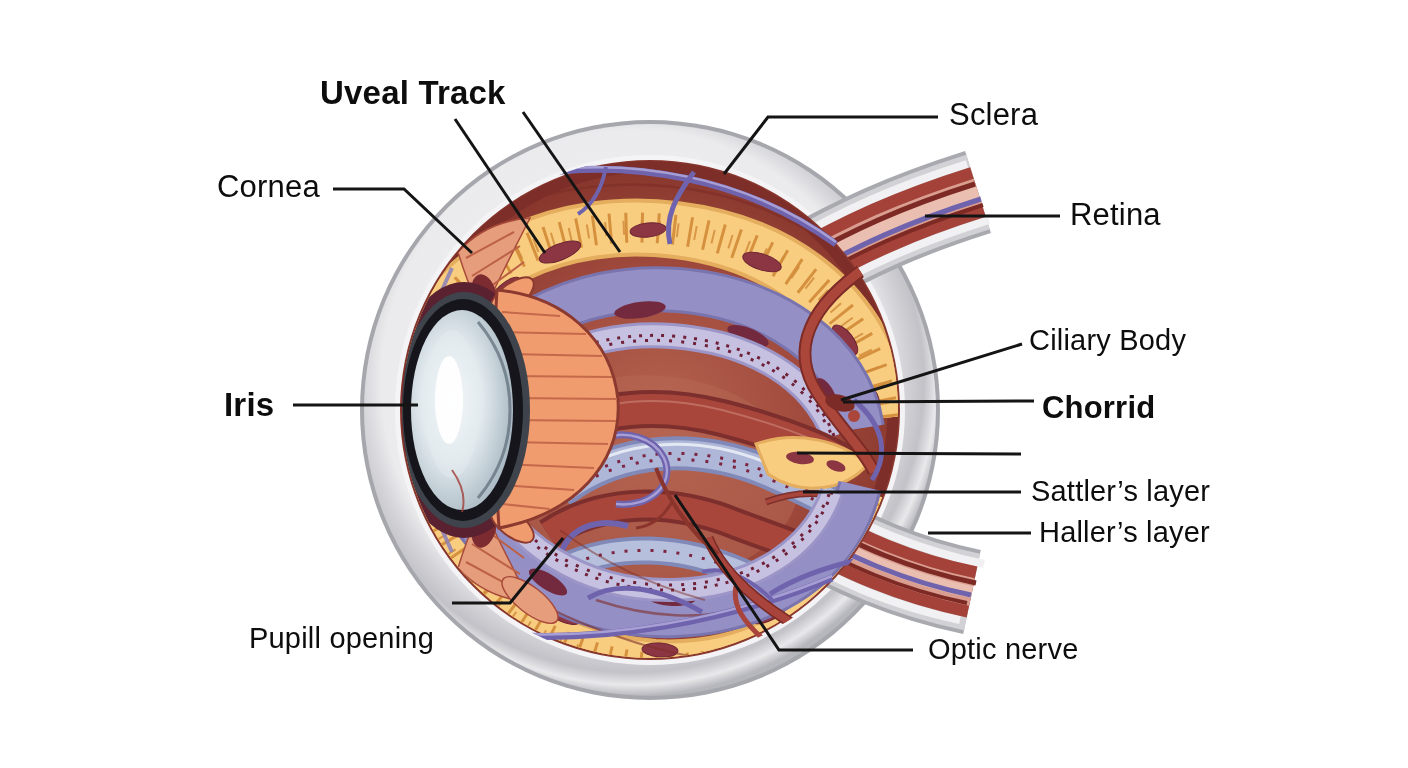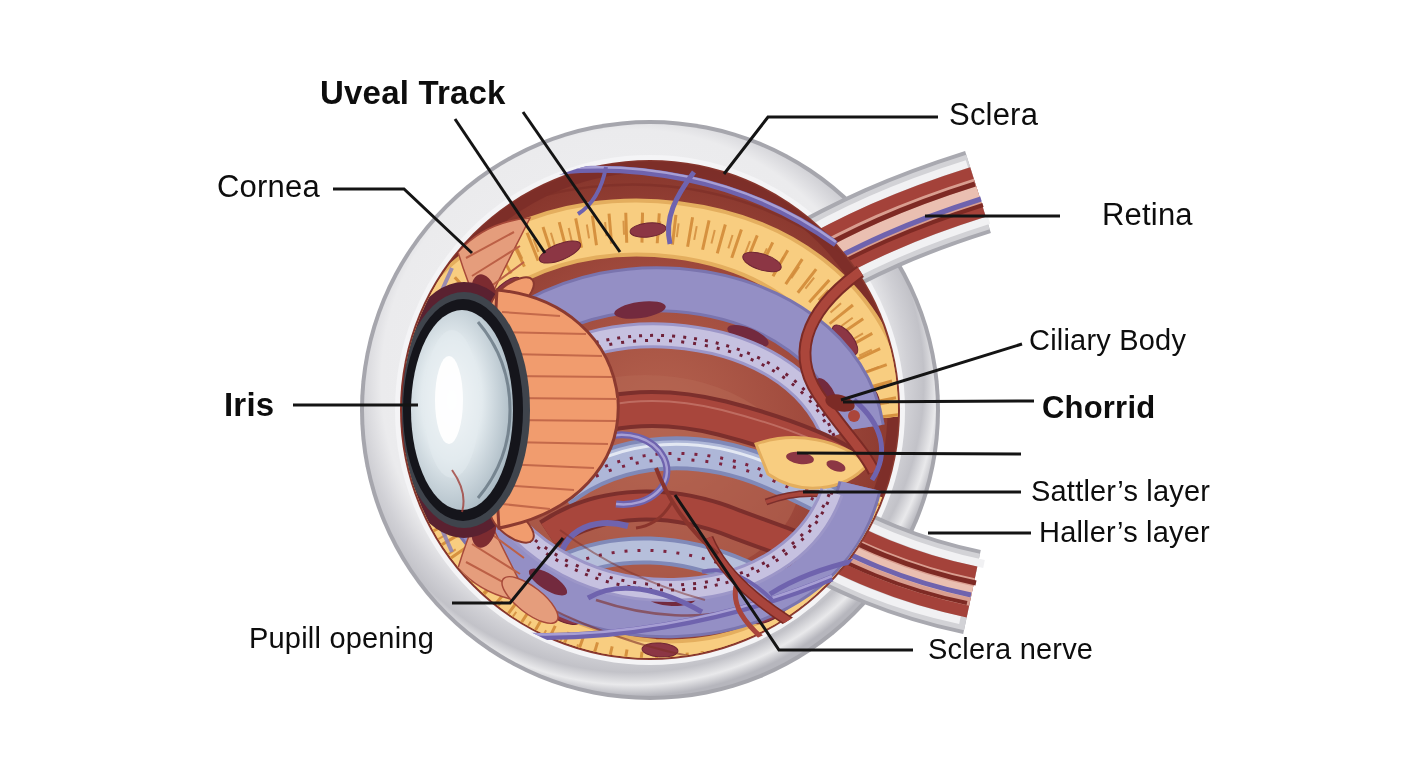--- a/index.html
+++ b/index.html
@@ -9,21 +9,21 @@
   }
   .stage svg{position:absolute;left:0;top:0;}
   .lbl{
     position:absolute;color:#0d0d0d;font-size:29px;line-height:1;
     white-space:nowrap;letter-spacing:0.2px;
   }
   .lbl.bold{font-weight:bold;}
   .l-uveal{left:320px;top:76px;font-size:33px;}
   .l-cornea{left:217px;top:171px;font-size:31px;}
   .l-sclera{left:949px;top:99px;font-size:31px;}
-  .l-retina{left:1070px;top:199px;font-size:31px;margin-left:32px;}
+  .l-retina{left:1070px;top:199px;font-size:31px;}
   .l-ciliary{left:1029px;top:326px;}
   .l-chorrid{left:1042px;top:384px;font-size:31px;margin-top:8px;}
   .l-choriocap{left:1031px;top:440px;}
   .l-sattler{left:1031px;top:477px;}
   .l-haller{left:1039px;top:518px;}
   .l-iris{left:224px;top:388px;font-size:33px;}
   .l-pupill{left:249px;top:588px;margin-top:36px;}
   .l-optic{left:928px;top:635px;}
 </style>
 </head>
@@ -274,14 +274,14 @@
   <div class="lbl bold l-uveal">Uveal Track</div>
   <div class="lbl l-cornea">Cornea</div>
   <div class="lbl l-sclera">Sclera</div>
   <div class="lbl l-retina">Retina</div>
   <div class="lbl l-ciliary">Ciliary Body</div>
   <div class="lbl bold l-chorrid">Chorrid</div>
   <div class="lbl l-sattler">Sattler’s layer</div>
   <div class="lbl l-haller">Haller’s layer</div>
   <div class="lbl bold l-iris">Iris</div>
   <div class="lbl l-pupill">Pupill opening</div>
-  <div class="lbl l-optic">Sclera nerve</div>
+  <div class="lbl l-optic">Optic nerve</div>
 </div>
 
 </body></html>

